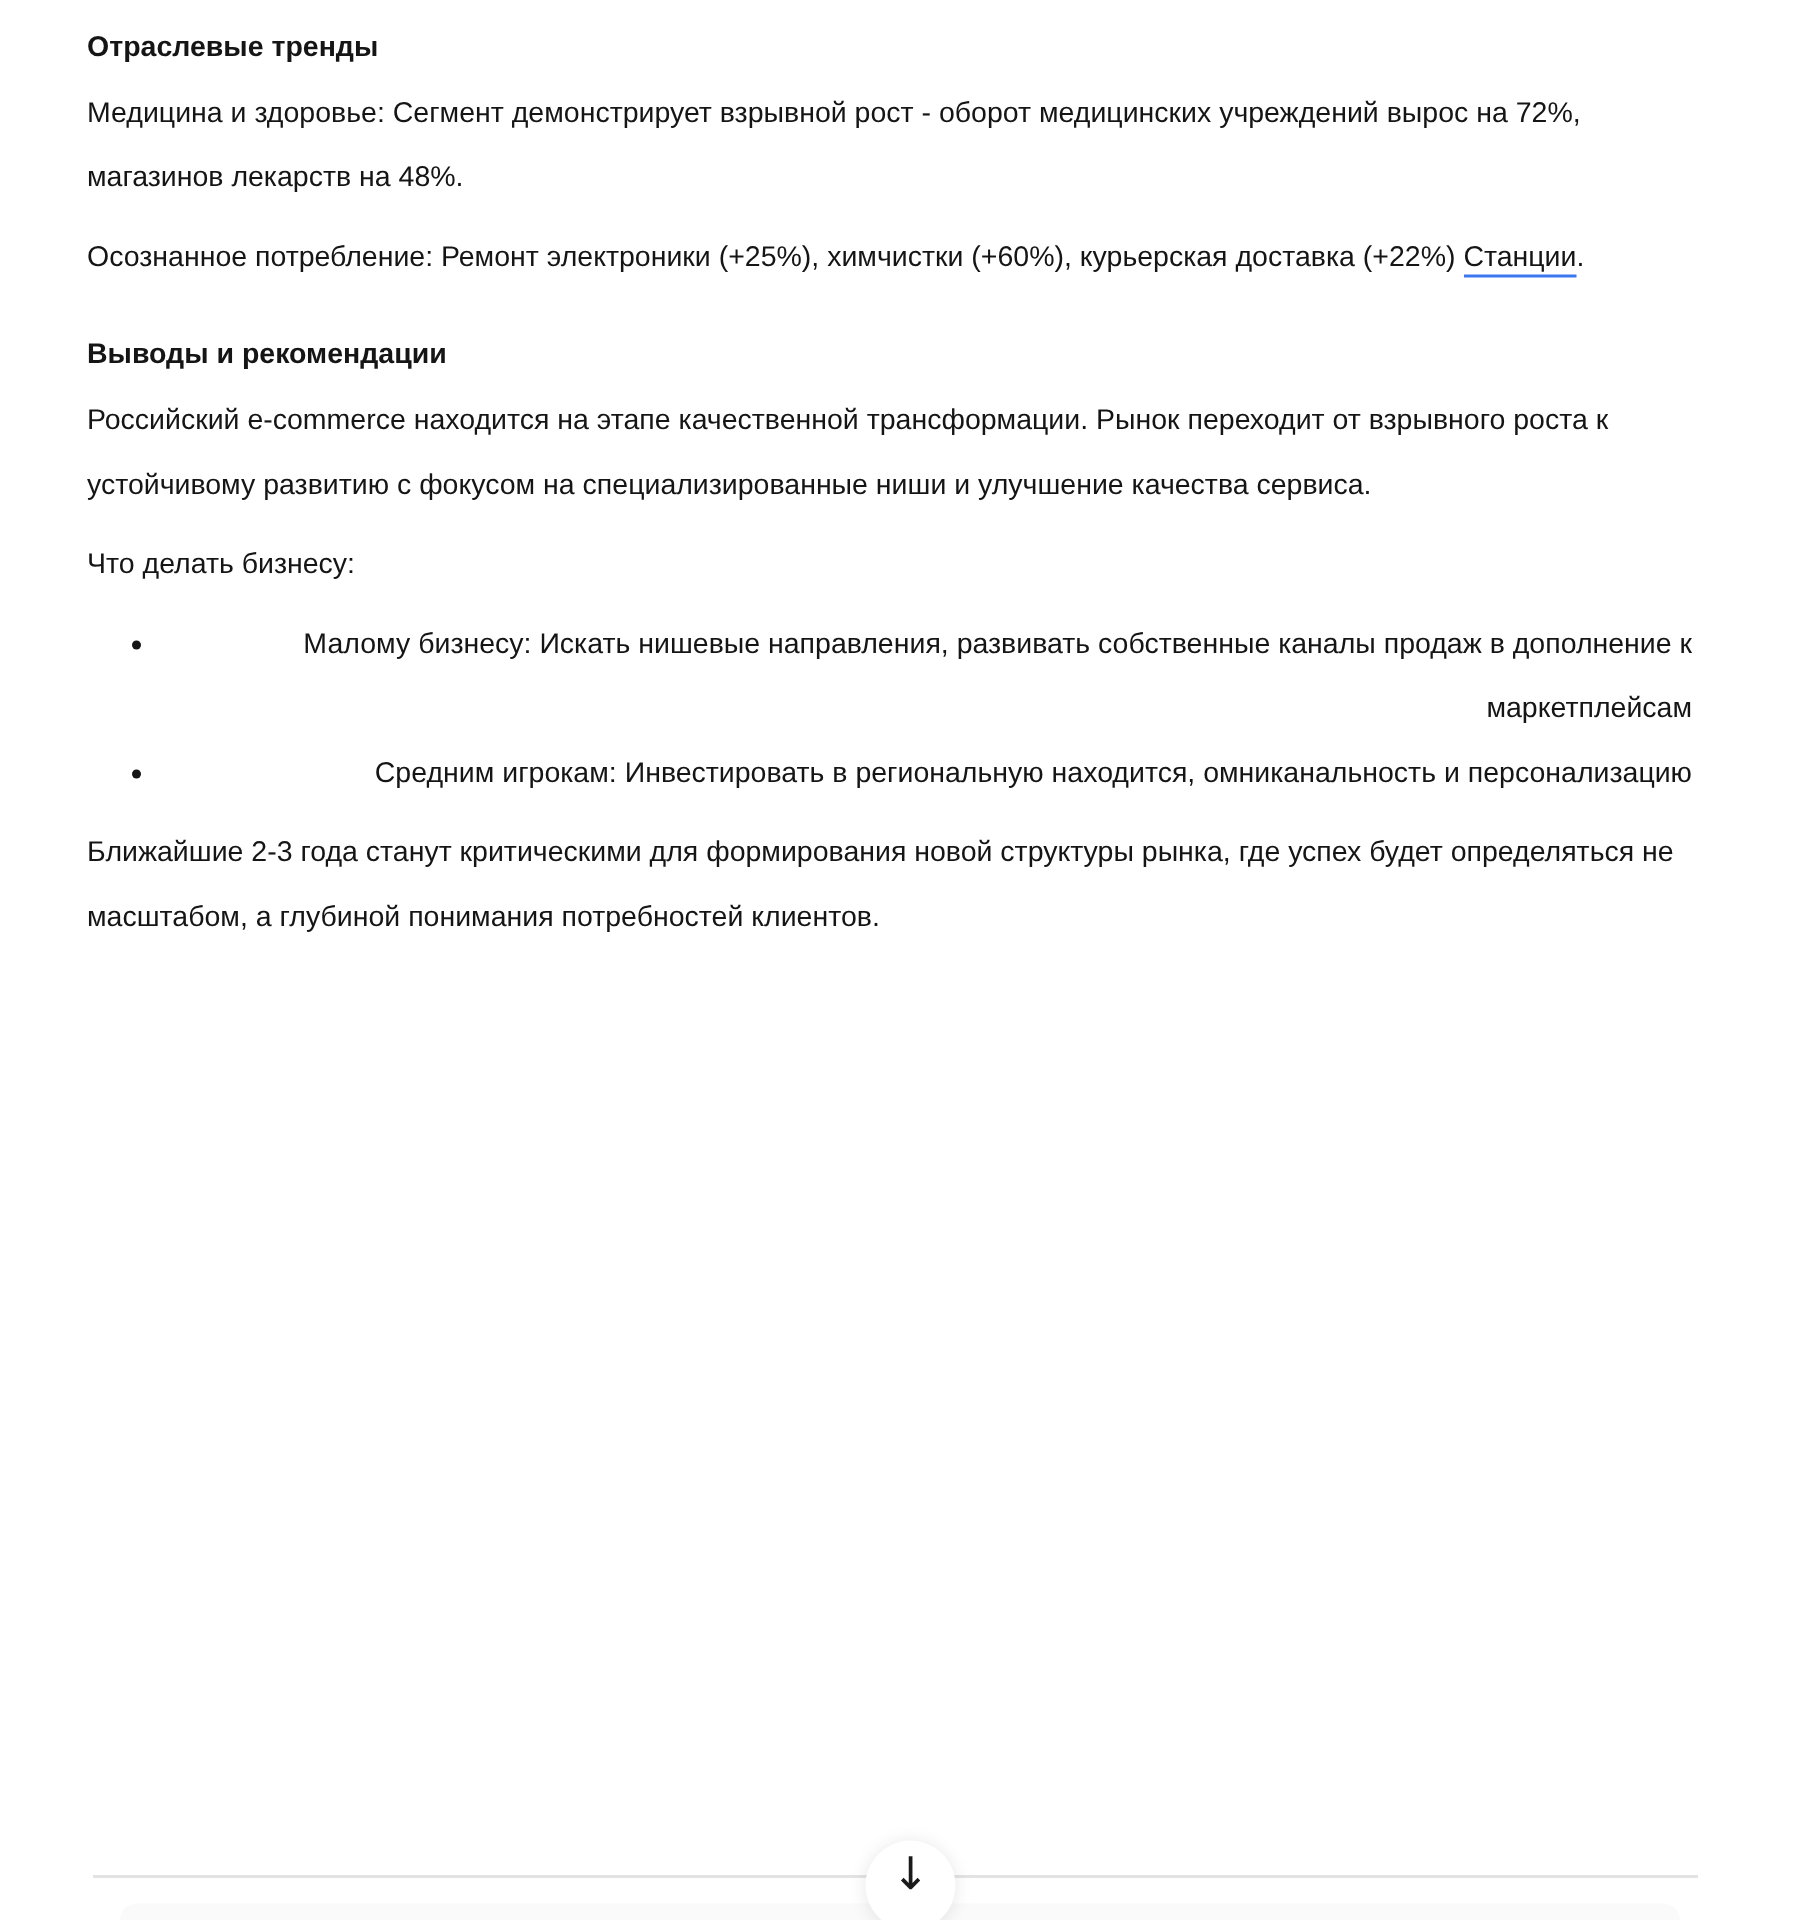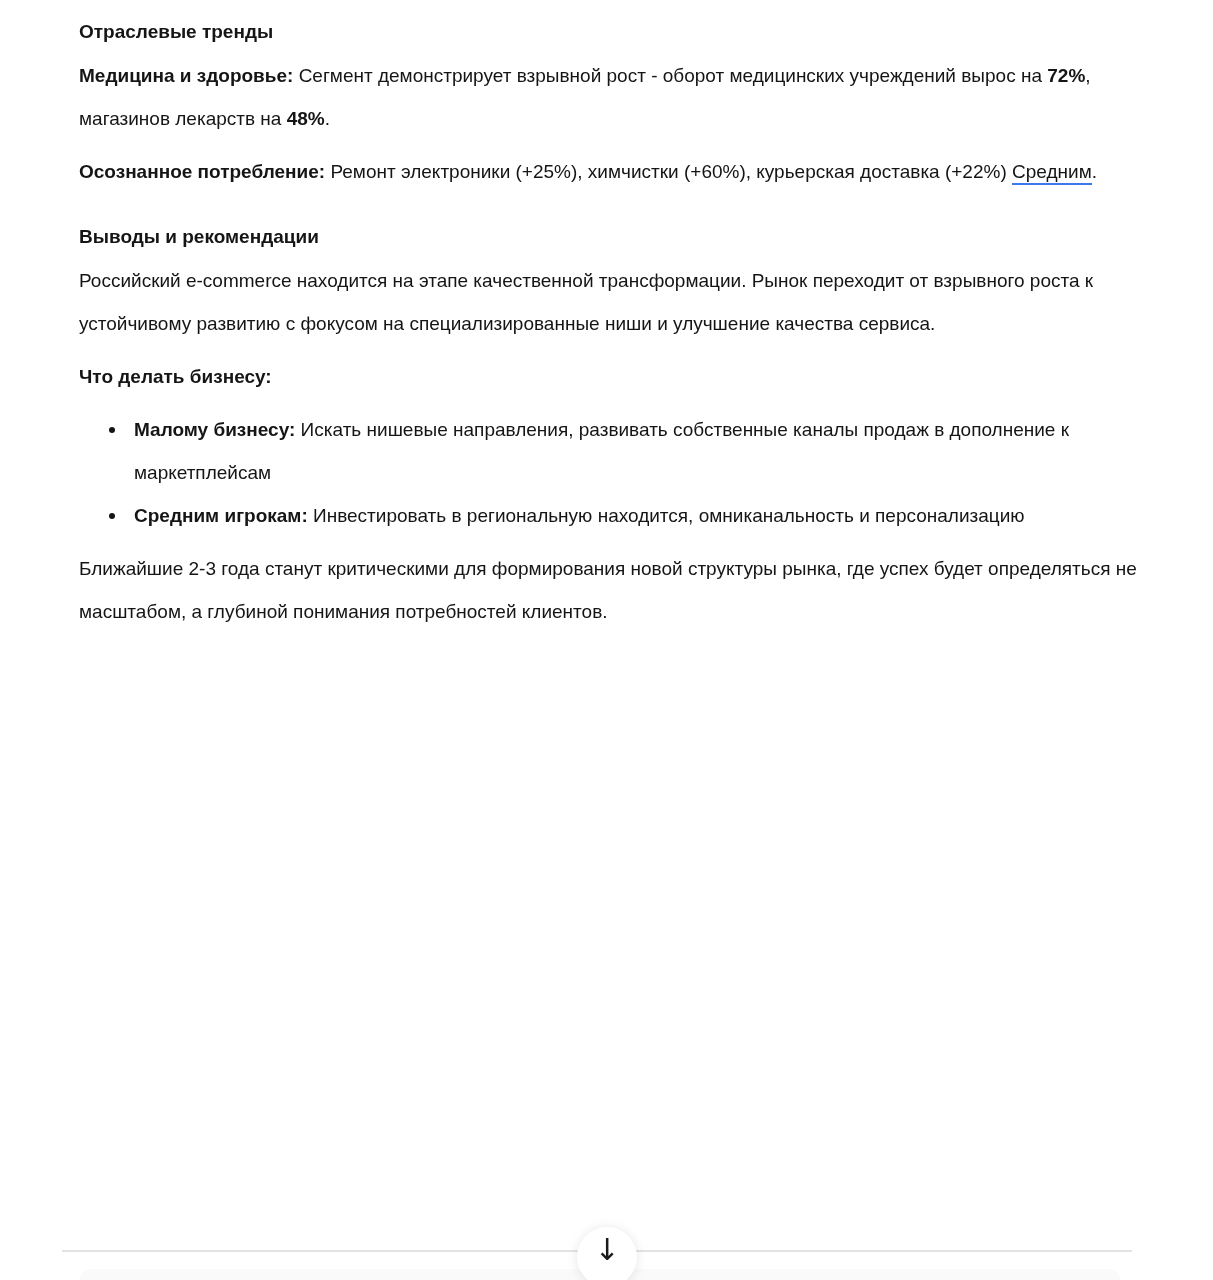--- a/index.html
+++ b/index.html
@@ -6,47 +6,47 @@
   html,body { width:1213px; height:1280px; }
   body {
     position:relative;
     background:#ffffff;
     overflow:hidden;
     font-family:"Liberation Sans", sans-serif;
     color:#151515;
   }
   .content {
     position:absolute;
-    left:79px; top:0;
+    left:58px; top:0;
     width:1070px;
     font-size:19px;
     line-height:43px;
   }
   .content h3 {
     font-size:19px;
     line-height:24px;
     font-weight:700;
     margin:32px 0 9px;
   }
   .content h3:first-child { margin-top:20px; }
   .content p { margin:10px 0; }
-  .b, .content p.b { font-weight:700; }
+  .b, .content p.b { font-weight:400; }
   a.doc-link {
     color:inherit;
     text-decoration:none;
     border-bottom:2px solid #3b78f0;
     padding-bottom:1px;
     cursor:pointer;
   }
   ul.rec-list {
     list-style:none;
     margin:10px 0;
     padding:0 0 0 55px;
   }
-  ul.rec-list li { position:relative; }
+  ul.rec-list li { position:relative;text-align:right; }
   ul.rec-list li::before {
     content:"";
     position:absolute;
     left:-25px; top:19px;
     width:6px; height:6px;
     border-radius:50%;
     background:#151515;
   }
   .divider {
     position:absolute;
@@ -85,21 +85,21 @@
   }
 </style>
 </head>
 <body>
 
 <div class="page">
 
   <div class="content">
     <h3>Отраслевые тренды</h3>
     <p><span class="b">Медицина и здоровье:</span><span> Сегмент демонстрирует взрывной рост - оборот медицинских учреждений вырос на </span><span class="b">72%</span><span>, магазинов лекарств на </span><span class="b">48%</span><span>.</span></p>
-    <p><span class="b">Осознанное потребление:</span><span> Ремонт электроники (+25%), химчистки (+60%), курьерская доставка (+22%) </span><a href="#" class="doc-link">Средним</a><span>.</span></p>
+    <p><span class="b">Осознанное потребление:</span><span> Ремонт электроники (+25%), химчистки (+60%), курьерская доставка (+22%) </span><a href="#" class="doc-link">Станции</a><span>.</span></p>
 
 
     <h3>Выводы и рекомендации</h3>
     <p>Российский e-commerce находится на этапе качественной трансформации. Рынок переходит от взрывного роста к устойчивому развитию с фокусом на специализированные ниши и улучшение качества сервиса.</p>
     <p class="b">Что делать бизнесу:</p>
 
     <ul class="rec-list">
       <li><span class="b">Малому бизнесу:</span><span> Искать нишевые направления, развивать собственные каналы продаж в дополнение к маркетплейсам</span></li>
       <li><span class="b">Средним игрокам:</span><span> Инвестировать в региональную находится, омниканальность и персонализацию</span></li>
     </ul>

